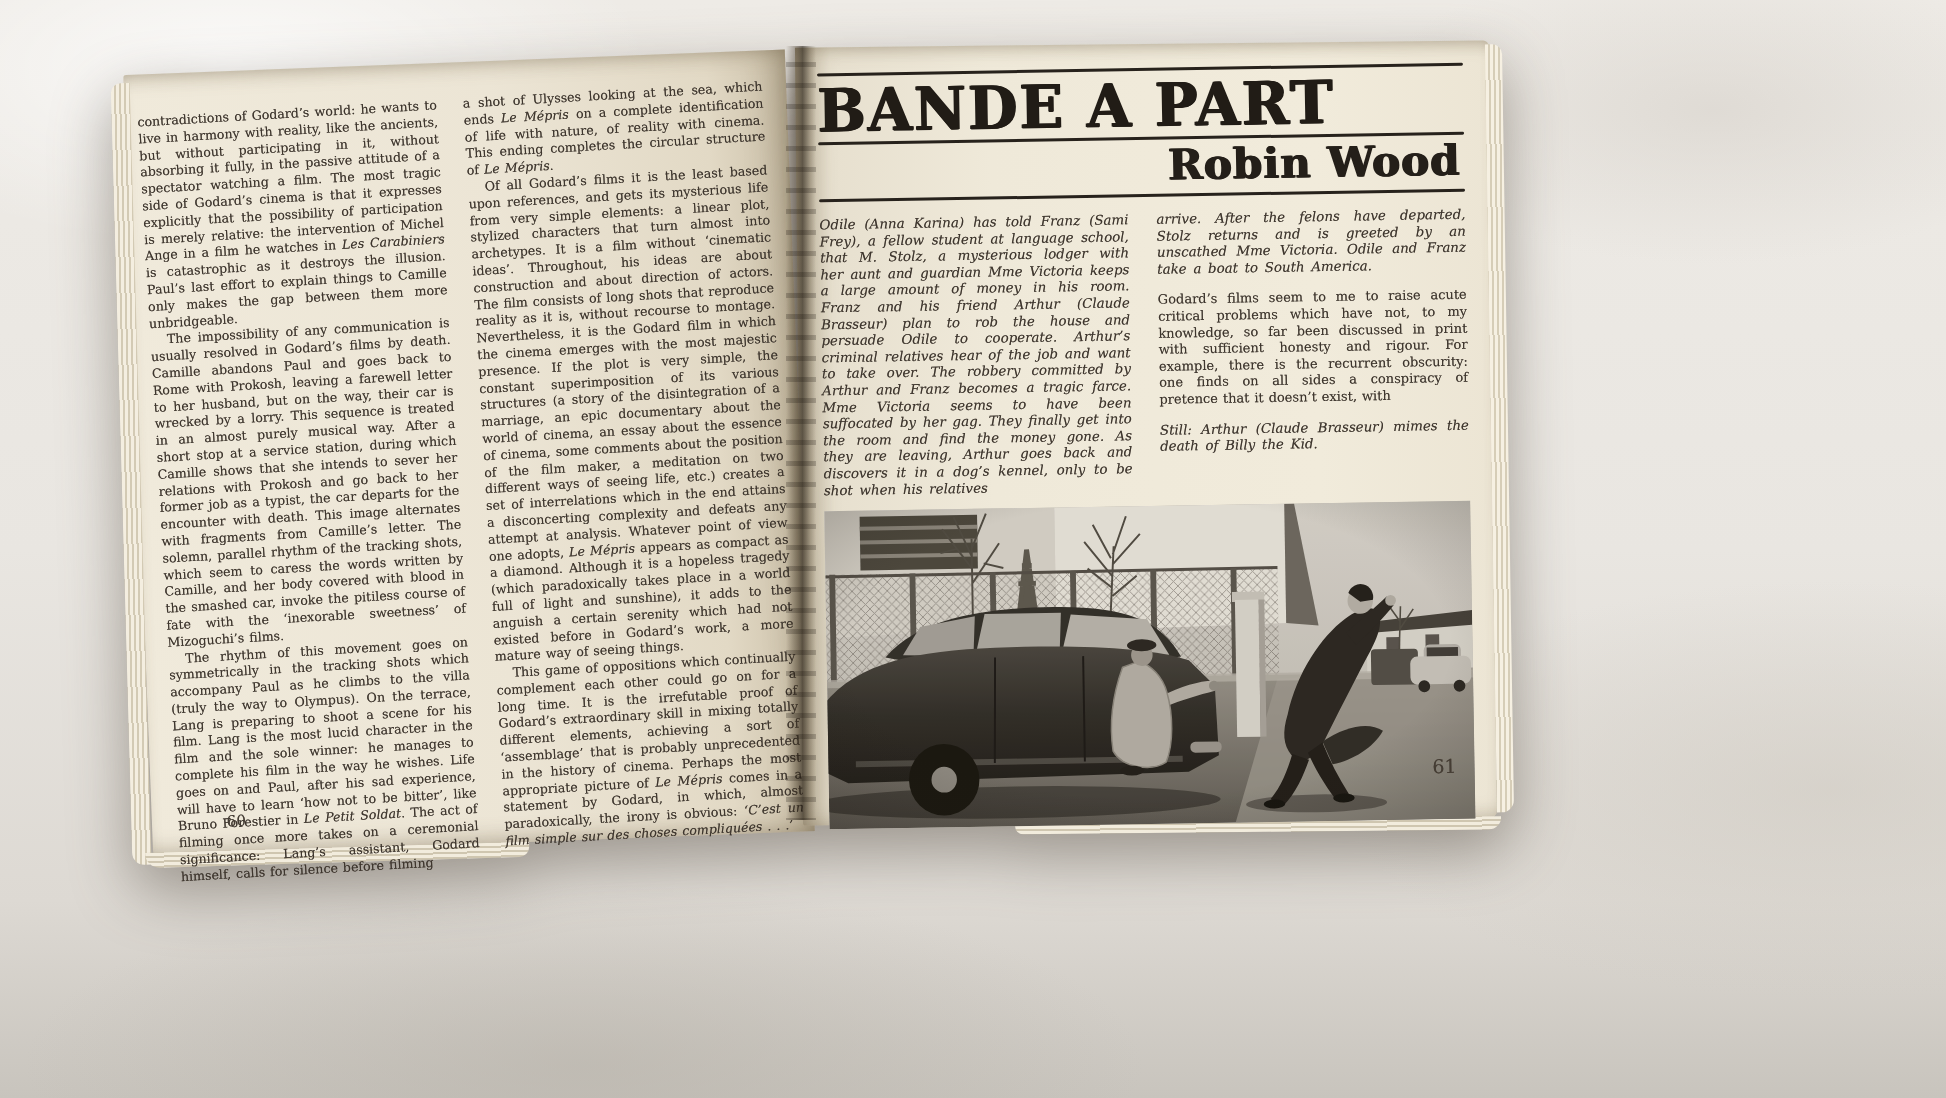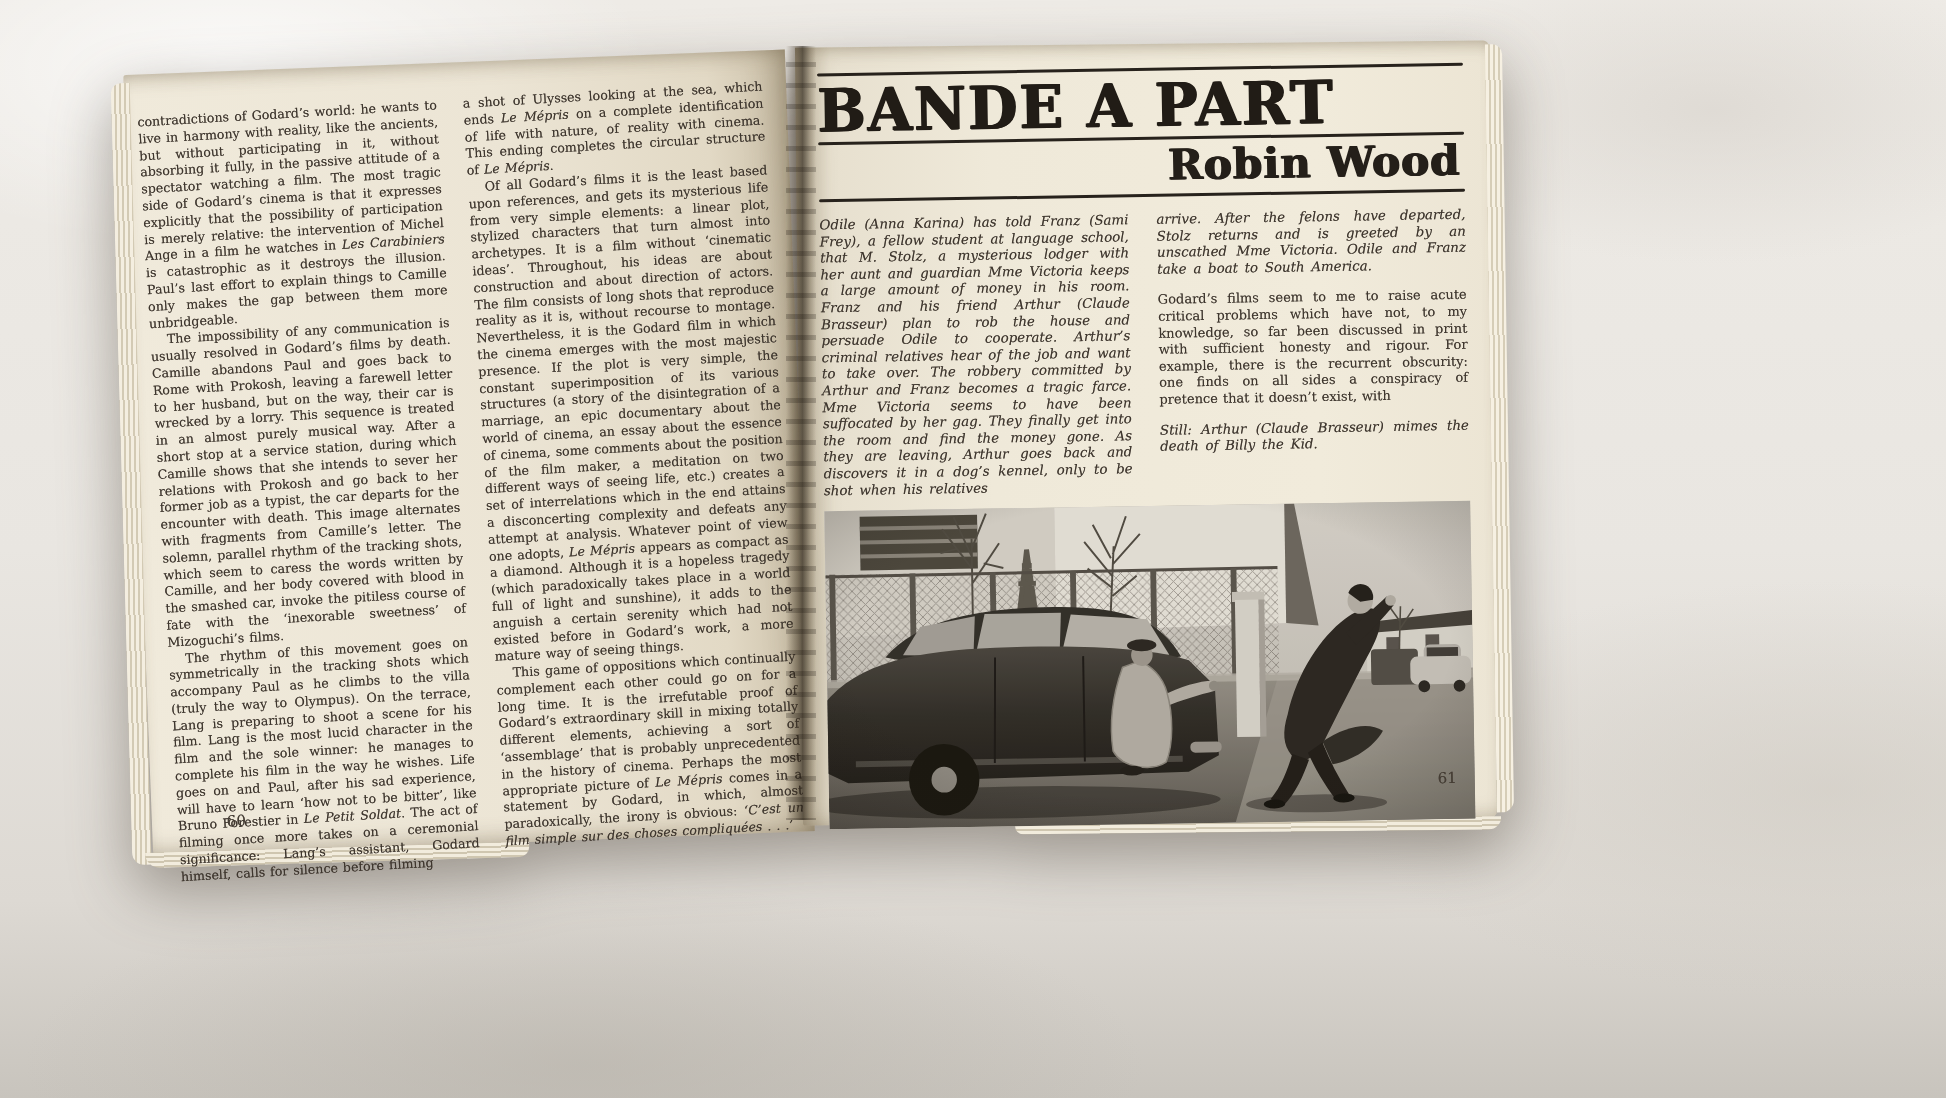--- a/index.html
+++ b/index.html
@@ -100,21 +100,21 @@
   .syn{
     margin:0;font-size:13.4px;line-height:16.6px;font-style:italic;text-align:justify;
     word-spacing:.18em;text-shadow:0 0 .6px rgba(62,54,46,.6);
   }
   .body-p{
     margin:14px 0 0 0;font-size:13px;line-height:16.6px;text-align:justify;
     word-spacing:.06em;text-shadow:0 0 .6px rgba(62,54,46,.6);
   }
   .cap{margin-top:14px;}
   .still{display:block;margin-top:12px;width:646px;height:318px;background:#b9b4aa;}
-  .pn-right{position:absolute;right:42px;bottom:30px;font-size:15px;margin-left:12px;}
+  .pn-right{position:absolute;right:42px;bottom:40px;font-size:19px;margin-left:12px;}
   i{font-style:italic;}
 </style>
 </head>
 <body>
 
 <div class="scene">
   <div class="book">
 
     <div class="page page-left">
       <div class="edges-left"></div>

